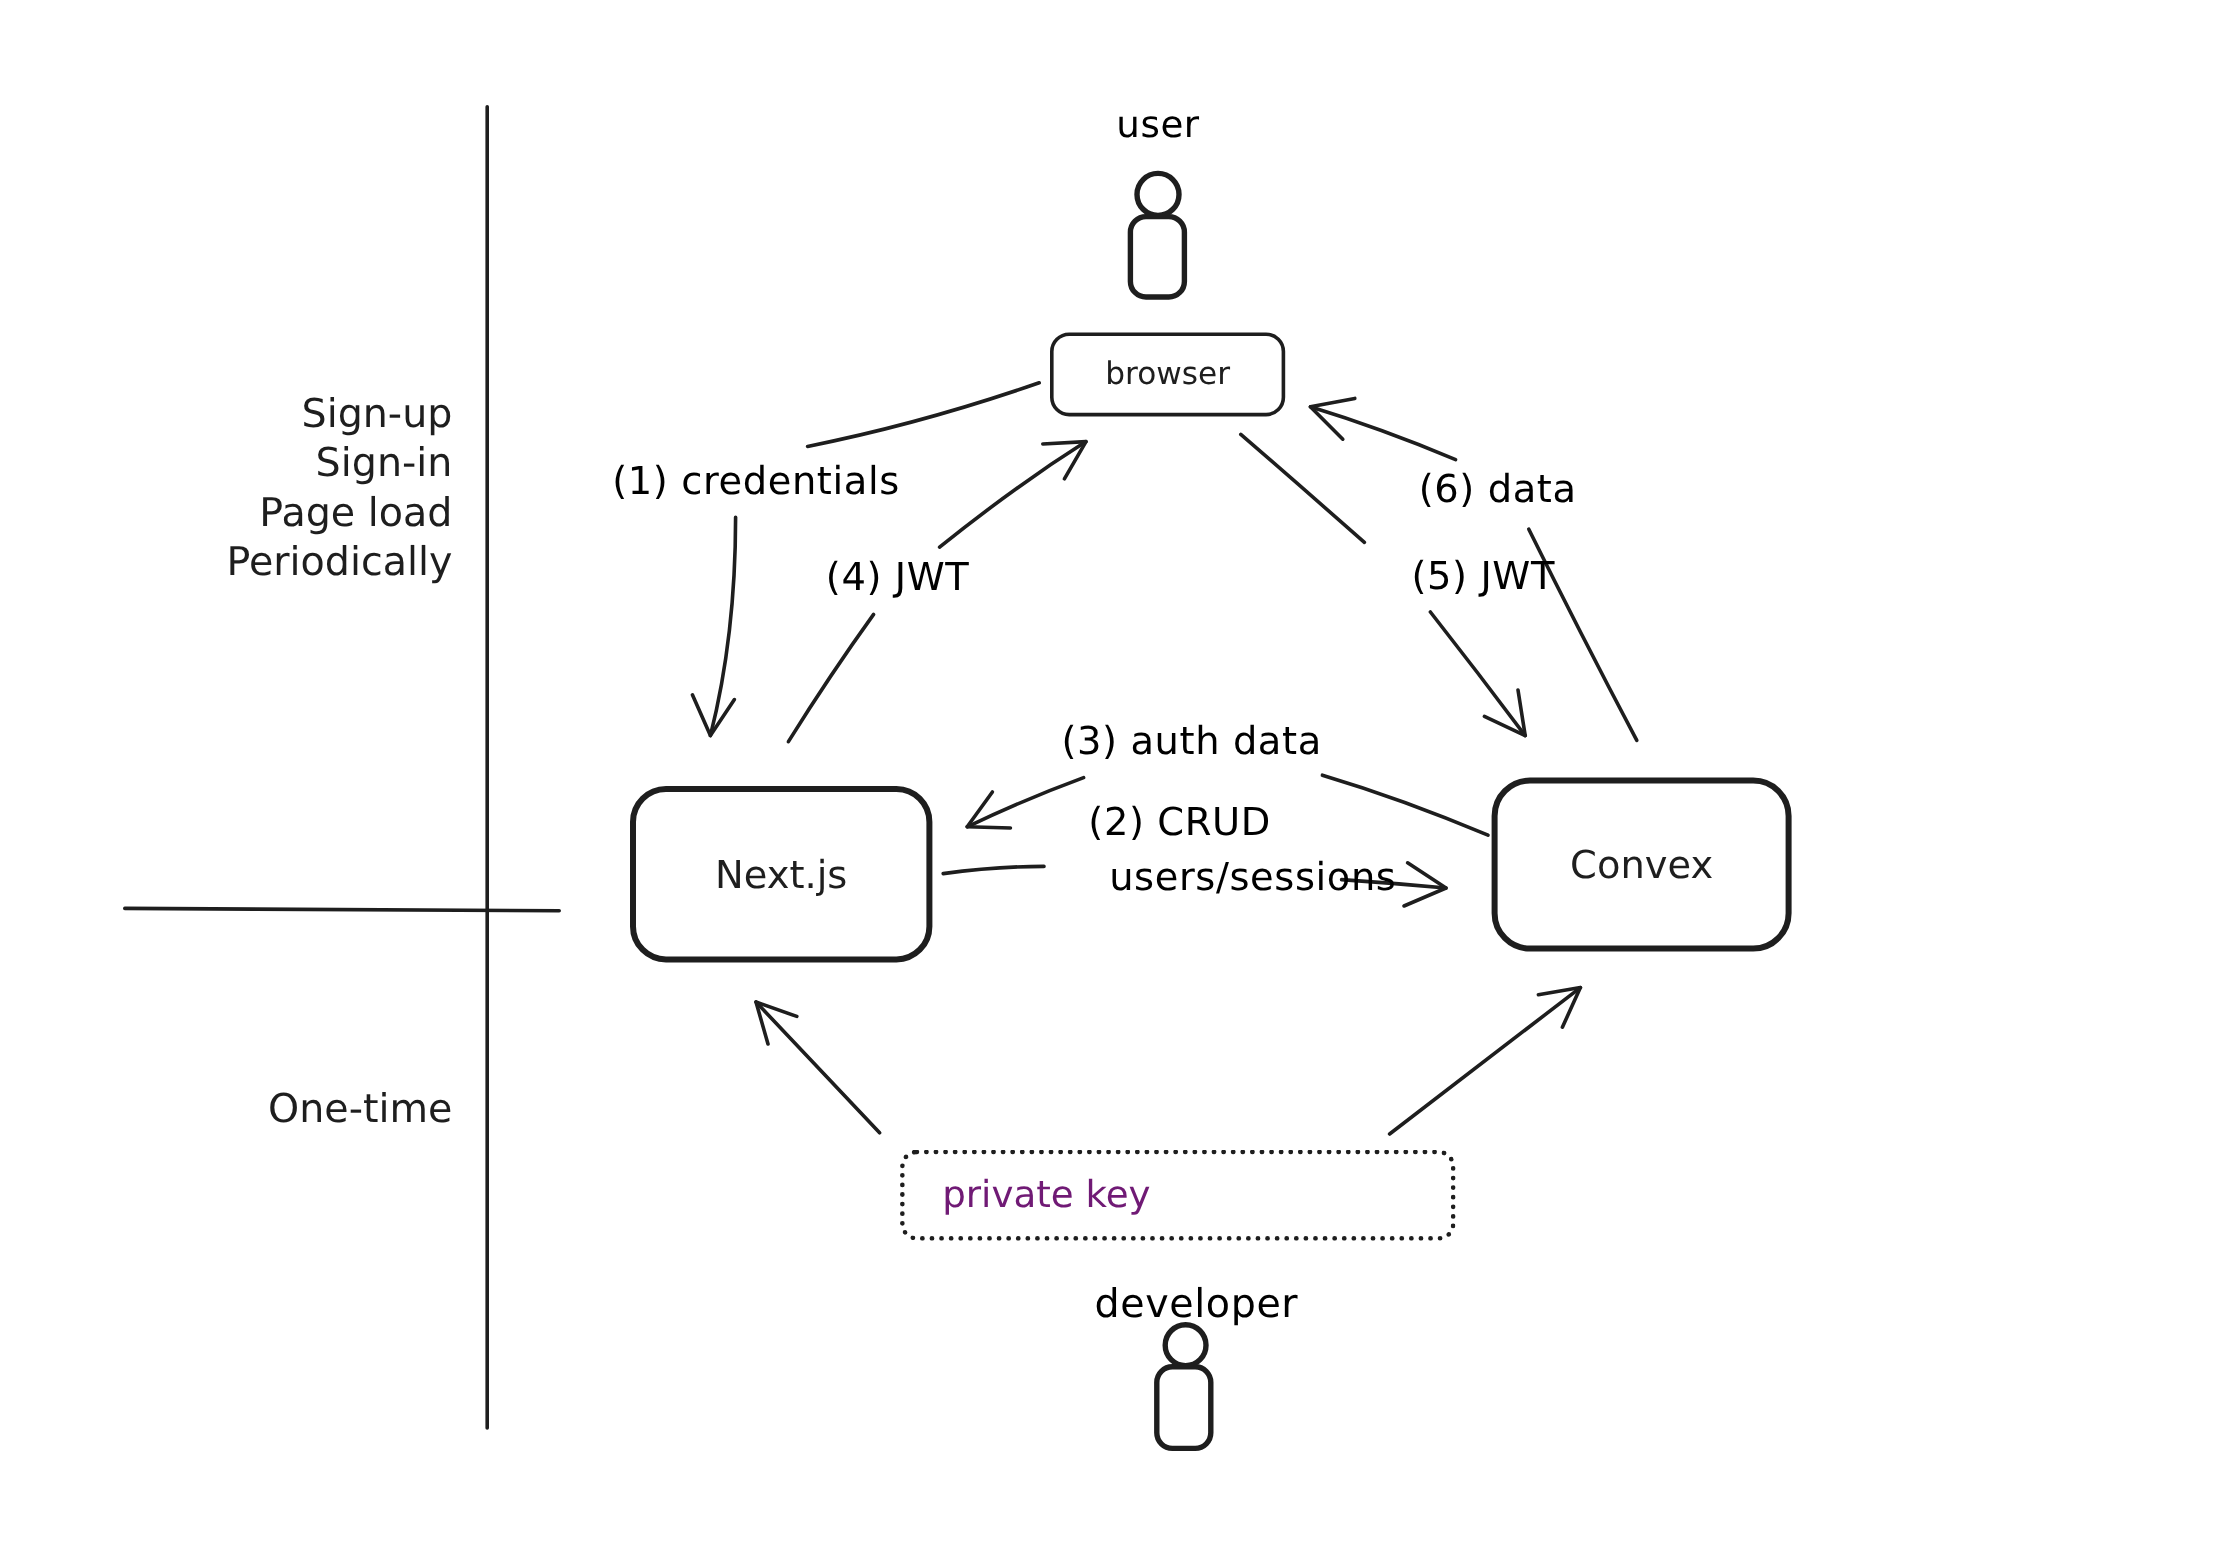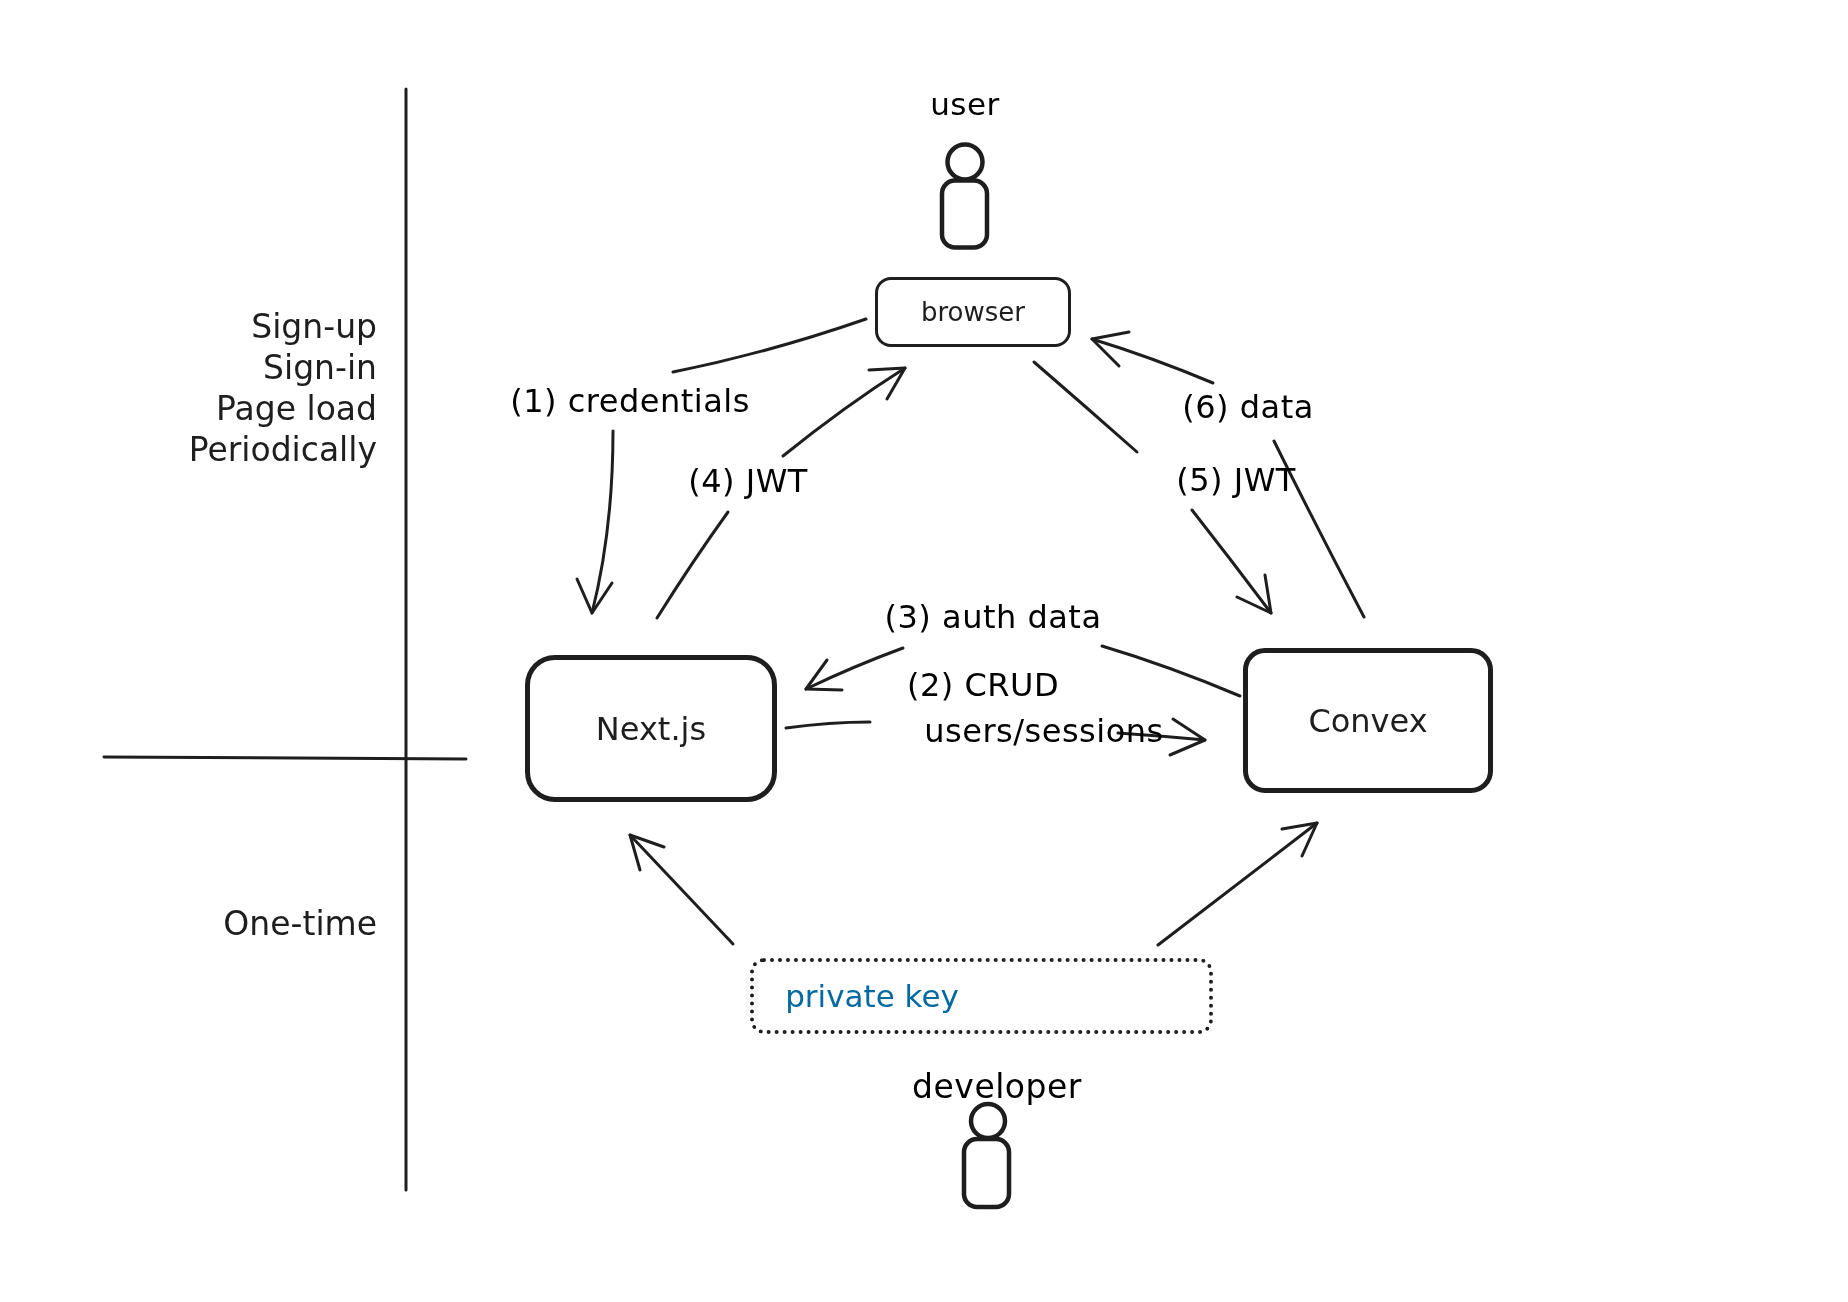--- a/index.html
+++ b/index.html
@@ -42,33 +42,33 @@
     left:875px;top:277px;width:196px;height:70px;
     border:3px solid #1e1e1e;border-radius:16px;
     font-size:26px;
   }
   .node.nextjs{
     left:525px;top:655px;width:252px;height:147px;
     border:5px solid #1e1e1e;border-radius:30px;
   }
   .node.convex{
     left:1243px;top:648px;width:250px;height:145px;
-    border:5px solid #1e1e1e;border-radius:22px;
+    border:5px solid #1e1e1e;border-radius:32px;
   }
   .keys{
     position:absolute;
     left:750px;top:958px;width:463px;height:76px;
     border:4px dotted #1e1e1e;border-radius:14px;
     box-sizing:border-box;
     display:flex;
     background:#ffffff;
   }
   .keys .cell{
     display:flex;align-items:center;justify-content:center;
-    font-size:31px;color:#0369a1;white-space:nowrap;
+    font-size:31px;color:#701a75;white-space:nowrap;
     box-sizing:border-box;
   }
   .keys .cell.private{width:236px;}
   .keys .cell.public{flex:1;border-left:4px dotted #1e1e1e;}
 </style>
 </head>
 <body>
 
 <div id="canvas">
 
@@ -127,21 +127,21 @@
       <path d="M 733 944 L 630 835"></path>
       <path d="M 640 870 L 630 835 L 664 847"></path>
     </g>
 
     <g stroke-width="3">
       <path d="M 1158 945 L 1317 823"></path>
       <path d="M 1282 829 L 1317 823 L 1302 856"></path>
     </g>
   </svg>
 
-  <div class="side-block" style="left:100px;top:306px;width:277px;">
+  <div class="side-block" style="left:100px;top:324px;width:277px;">
     <div>Sign-up</div>
     <div>Sign-in</div>
     <div>Page load</div>
     <div>Periodically</div>
   </div>
   <div class="side-block" style="left:100px;top:903px;width:277px;">One-time</div>
 
   <div class="label" style="left:965px;top:104px;font-size:31px;">user</div>
   <div class="label" style="left:997px;top:1086px;font-size:33px;">developer</div>
 

